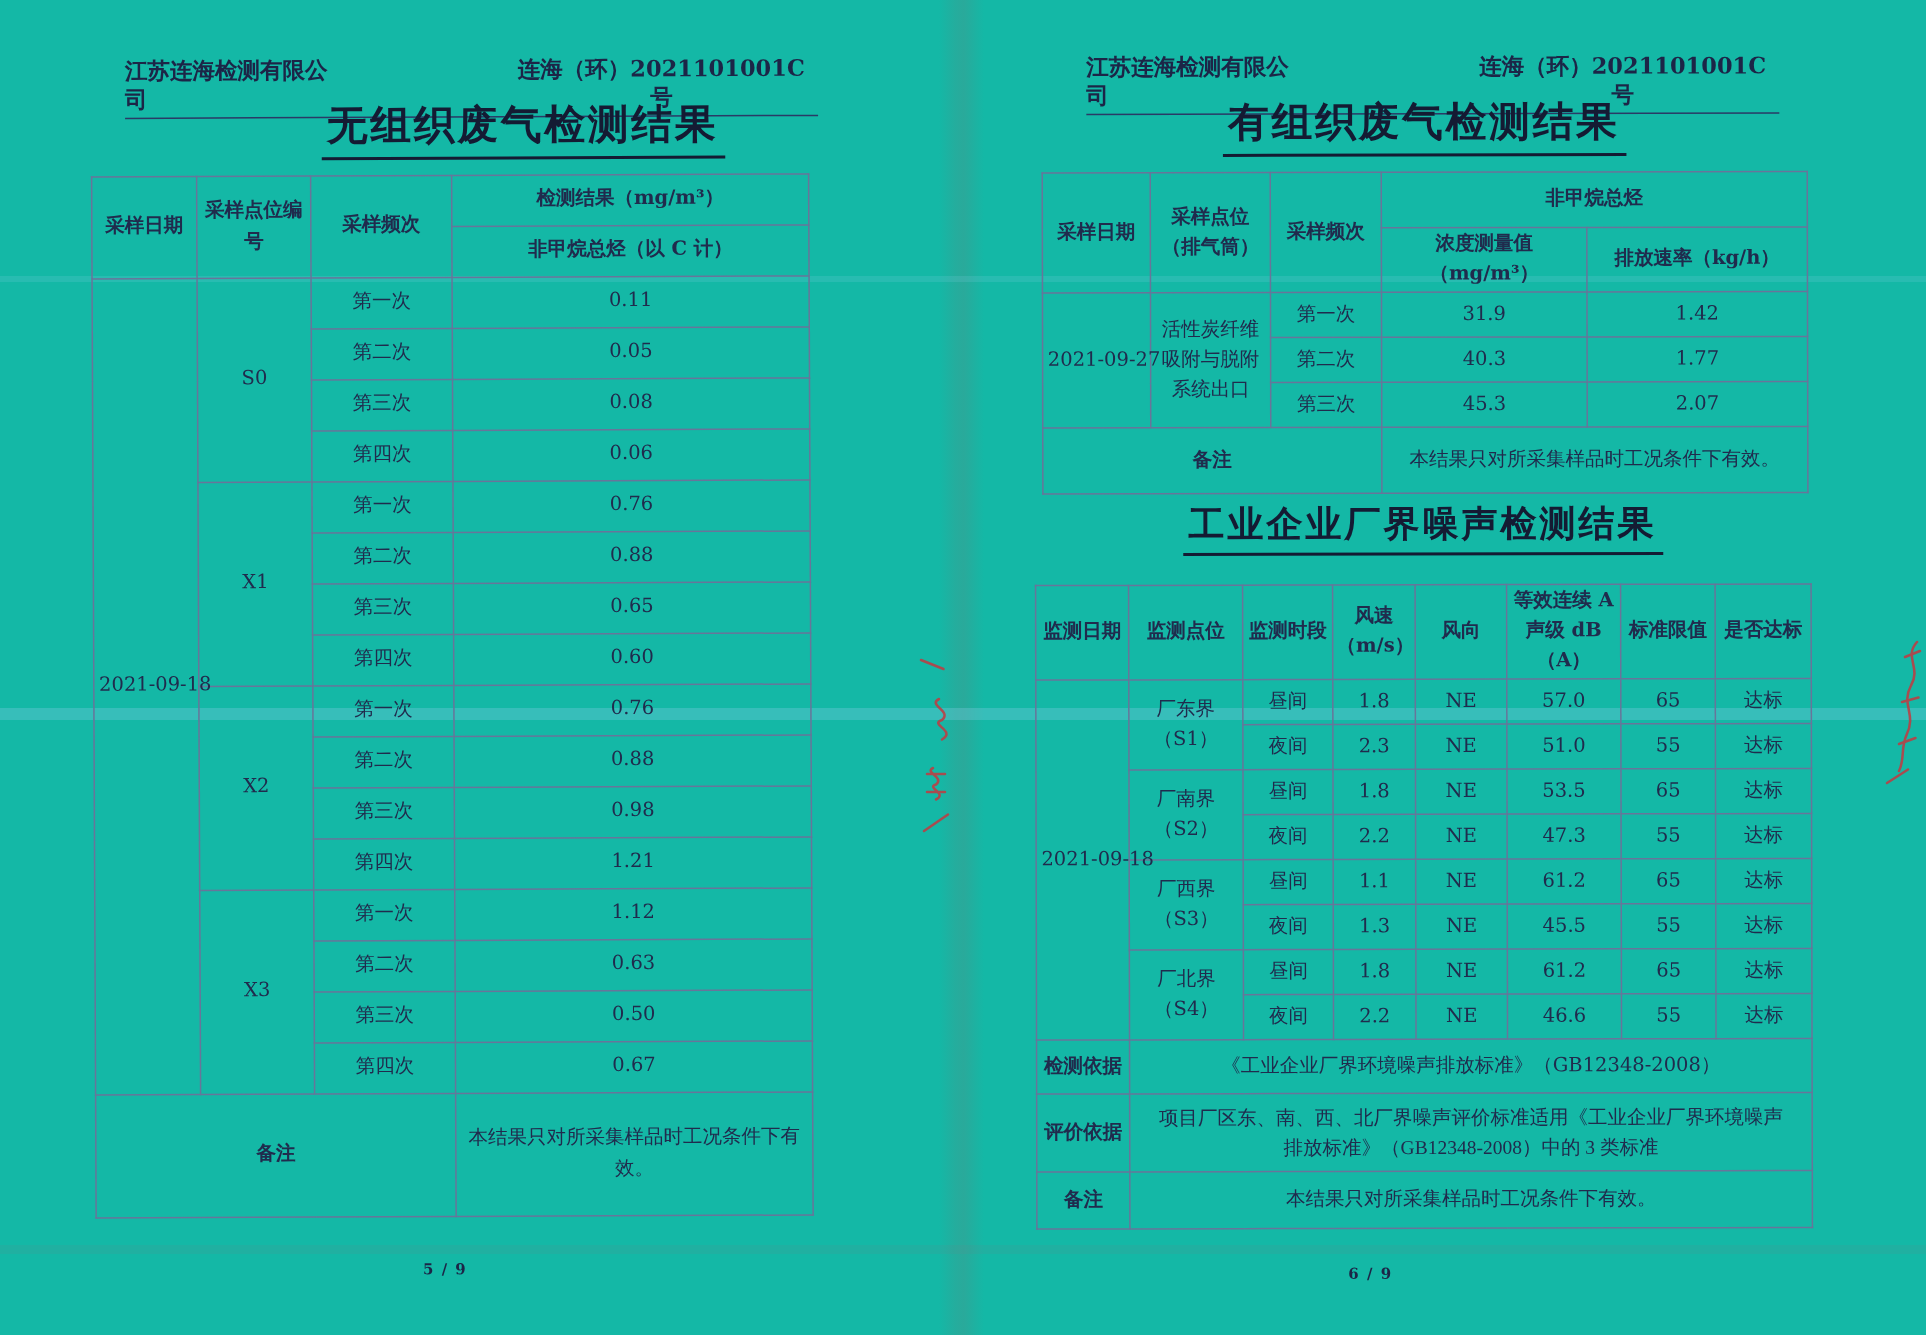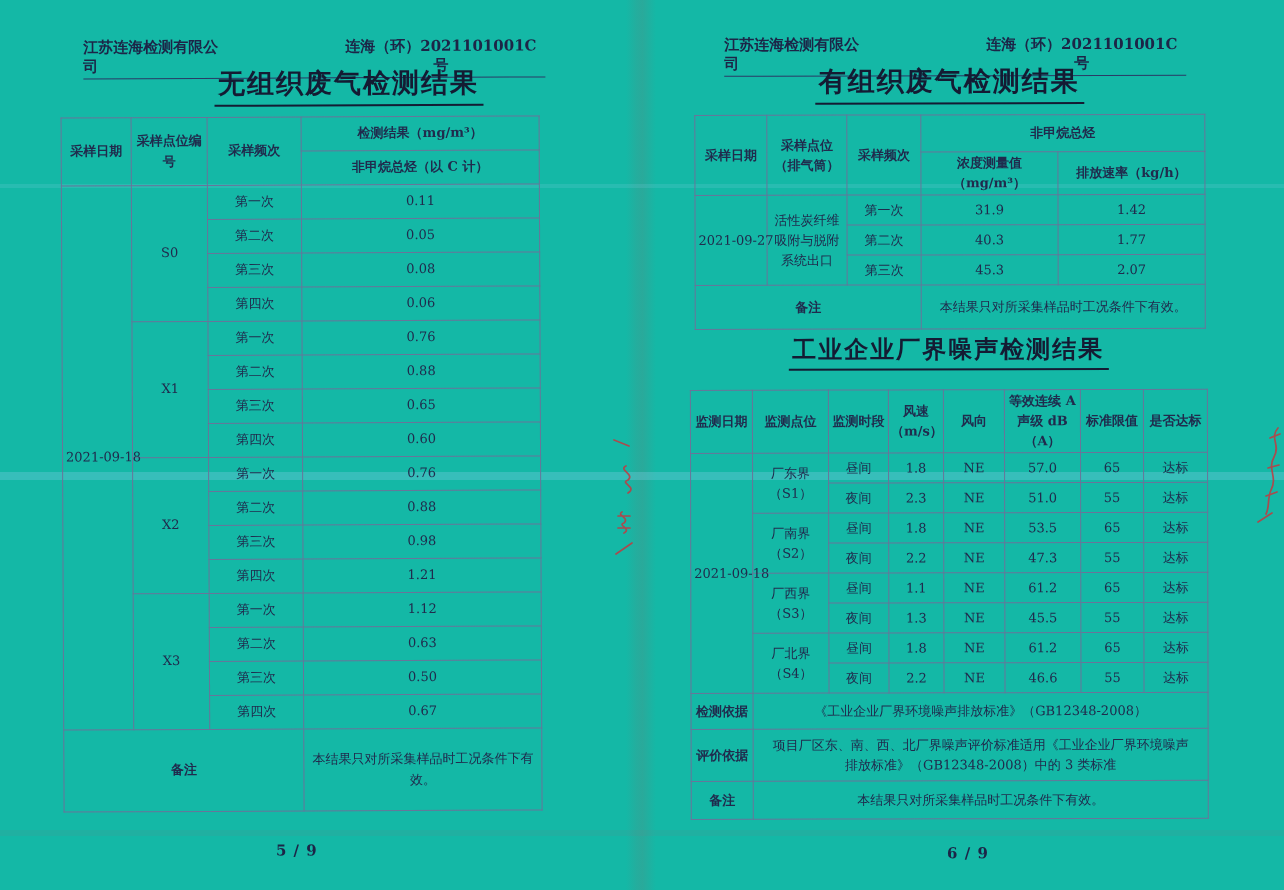--- a/index.html
+++ b/index.html
@@ -51,23 +51,23 @@
 
   .t-noise{left:690px;top:390px;width:517px;}
   .t-noise td{font-size:12.5px;}
   .t-noise tr{height:30px;}
   .t-noise tr.h{height:44px;}
   .t-noise tr.basis-row{height:36px;}
   .t-noise tr.eval-row{height:52px;}
   .t-noise tr.note-row{height:38px;}
   .t-noise td.wrapcell{padding:1px 2px;}
 
-  .page-num{position:absolute;font-size:15px;font-weight:bold;color:#1c2547;letter-spacing:1px;}
+  .page-num{position:absolute;font-size:10px;font-weight:bold;color:#1c2547;letter-spacing:1px;}
   .pn-left{left:250px;top:840px;width:90px;text-align:center;}
-  .pn-right{left:898px;top:845px;width:90px;text-align:right;}
+  .pn-right{left:898px;top:845px;width:90px;text-align:left;}
 
   .redmark{position:absolute;pointer-events:none;}
 </style>
 </head>
 <body>
 
 <div class="scan">
 
   <div class="gap-band"></div>
   <div class="streak streak-2"></div>
@@ -329,21 +329,21 @@
         <td>46.6</td>
         <td>55</td>
         <td>达标</td>
       </tr>
       <tr class="basis-row">
         <td class="bold">检测依据</td>
         <td colspan="7">《工业企业厂界环境噪声排放标准》（GB12348-2008）</td>
       </tr>
       <tr class="eval-row">
         <td class="bold">评价依据</td>
-        <td colspan="7" style="padding:1px 14px;">项目厂区东、南、西、北厂界噪声评价标准适用《工业企业厂界环境噪声排放标准》（GB12348-2008）中的 3 类标准</td>
+        <td colspan="7" style="padding:1px 14px;font-family:Liberation Serif, serif;">项目厂区东、南、西、北厂界噪声评价标准适用《工业企业厂界环境噪声排放标准》（GB12348-2008）中的 3 类标准</td>
       </tr>
       <tr class="note-row">
         <td class="bold">备注</td>
         <td colspan="7" class="al">本结果只对所采集样品时工况条件下有效。</td>
       </tr>
     </tbody>
       </table>
 
     <div class="page-num pn-right">6 / 9</div>
   </div>

